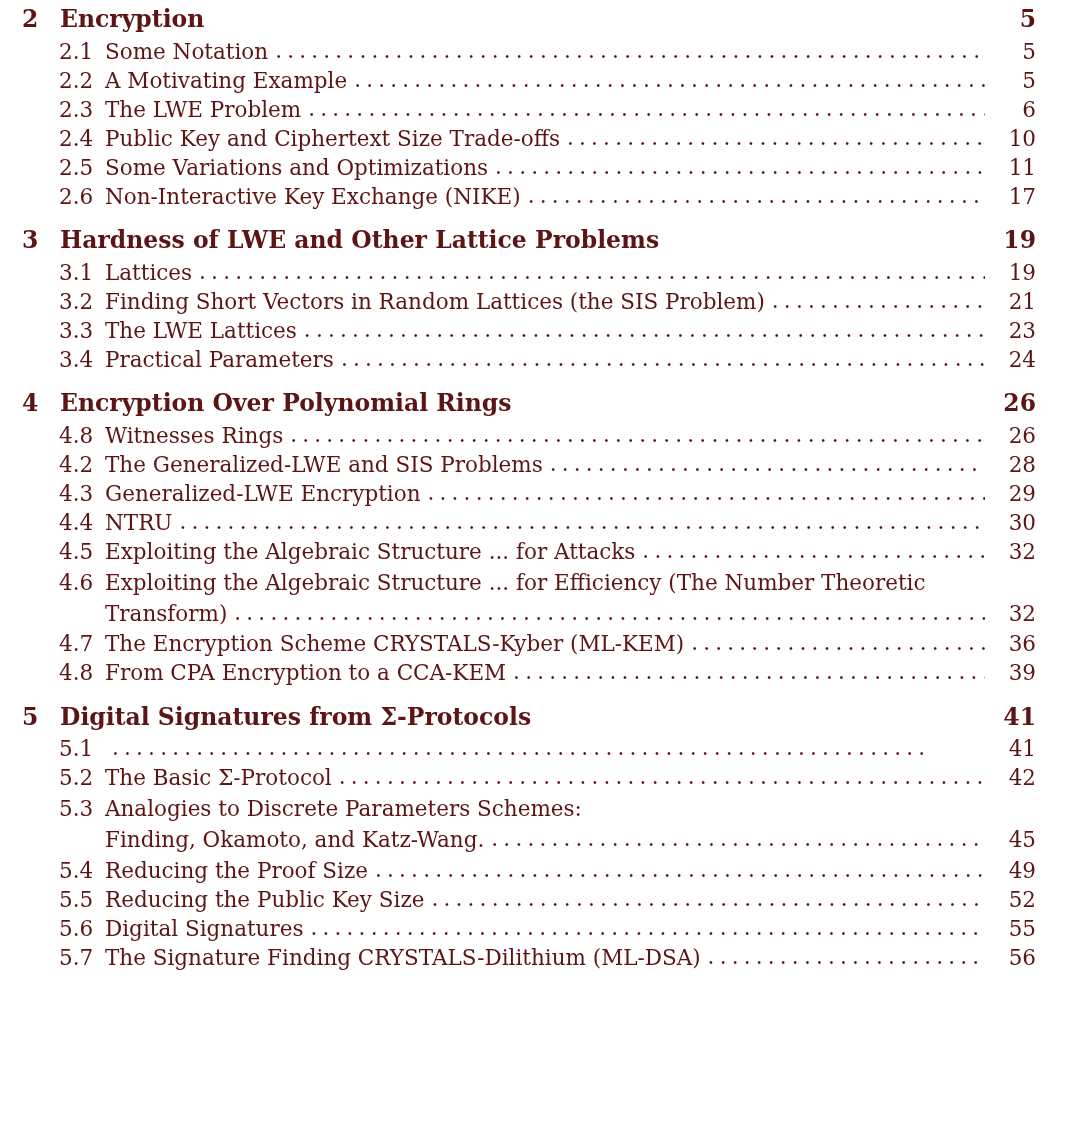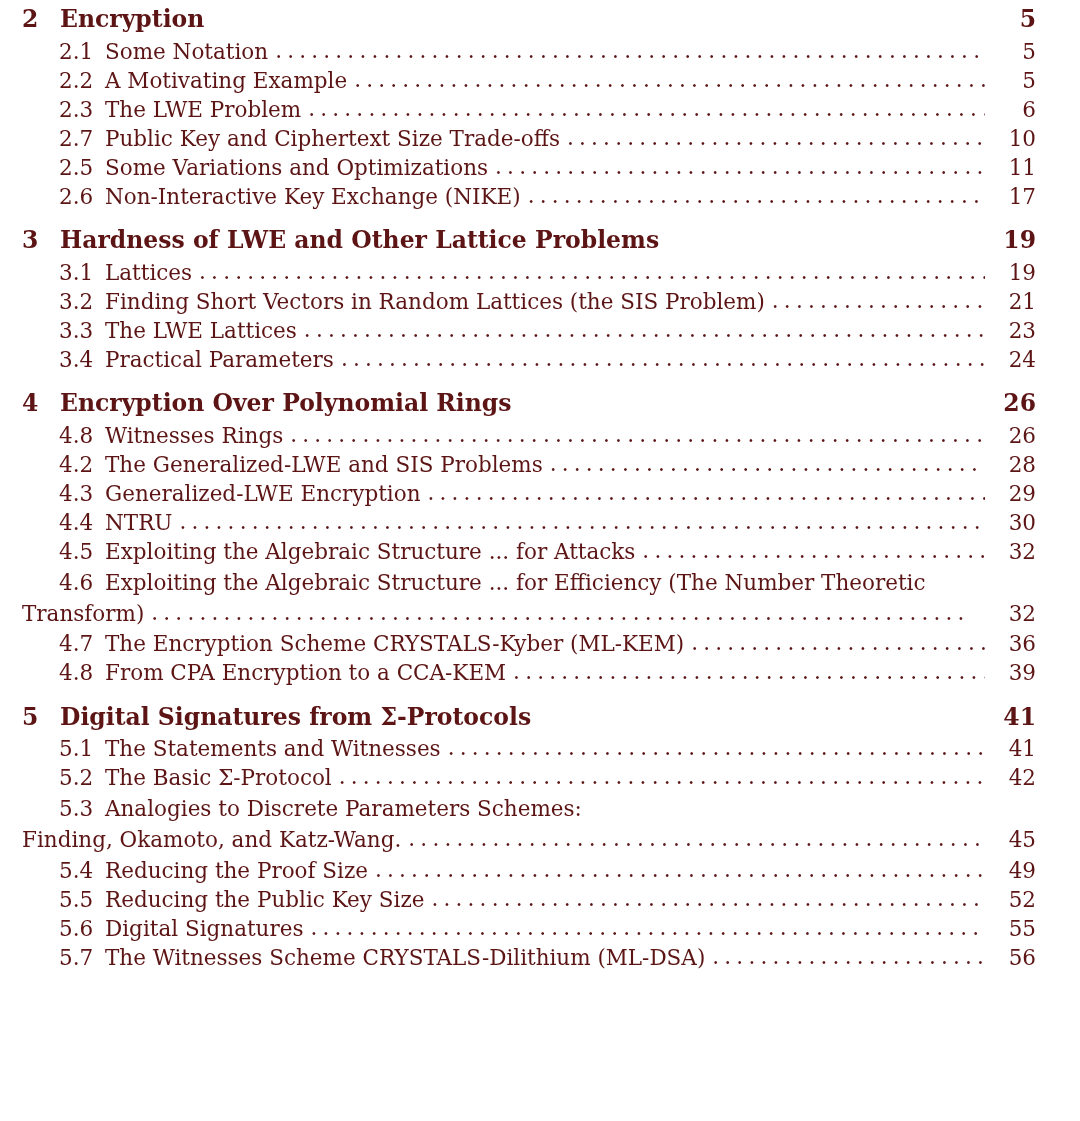--- a/index.html
+++ b/index.html
@@ -91,20 +91,21 @@
     align-items: baseline;
     width: 100%;
   }
   .sec-row.two-line .l2 {
     display: flex;
     align-items: baseline;
     width: 100%;
     margin-top: 6px;
   }
   .sec-row.two-line .l2 .title {
+    margin-left: 83px;
   }
 </style>
 </head>
 <body>
 
 <div class="toc">
 
   <div class="chapter-block">
     <div class="row chap-row">
       <span class="num">2</span>
@@ -123,21 +124,21 @@
       <span class="dots">....................................................................</span>
       <span class="page">5</span>
     </div>
     <div class="row sec-row">
       <span class="num">2.3</span>
       <span class="title">The LWE Problem</span>
       <span class="dots">....................................................................</span>
       <span class="page">6</span>
     </div>
     <div class="row sec-row">
-      <span class="num">2.7</span>
+      <span class="num">2.4</span>
       <span class="title">Public Key and Ciphertext Size Trade-offs</span>
       <span class="dots">....................................................................</span>
       <span class="page">10</span>
     </div>
     <div class="row sec-row">
       <span class="num">2.5</span>
       <span class="title">Some Variations and Optimizations</span>
       <span class="dots">....................................................................</span>
       <span class="page">11</span>
     </div>
@@ -243,21 +244,20 @@
   </div>
 
   <div class="chapter-block">
     <div class="row chap-row">
       <span class="num">5</span>
       <span class="title">Digital Signatures from Σ-Protocols</span>
       <span class="page">41</span>
     </div>
     <div class="row sec-row">
       <span class="num">5.1</span>
-      <span class="title">The Statements and Witnesses</span>
       <span class="dots">....................................................................</span>
       <span class="page">41</span>
     </div>
     <div class="row sec-row">
       <span class="num">5.2</span>
       <span class="title">The Basic Σ-Protocol</span>
       <span class="dots">....................................................................</span>
       <span class="page">42</span>
     </div>
     <div class="sec-row two-line">
@@ -284,19 +284,19 @@
       <span class="page">52</span>
     </div>
     <div class="row sec-row">
       <span class="num">5.6</span>
       <span class="title">Digital Signatures</span>
       <span class="dots">....................................................................</span>
       <span class="page">55</span>
     </div>
     <div class="row sec-row">
       <span class="num">5.7</span>
-      <span class="title">The Witnesses Scheme CRYSTALS-Dilithium (ML-DSA)</span>
+      <span class="title">The Signature Finding CRYSTALS-Dilithium (ML-DSA)</span>
       <span class="dots">....................................................................</span>
       <span class="page">56</span>
     </div>
   </div>
 
 </div>
 
 </body></html>

